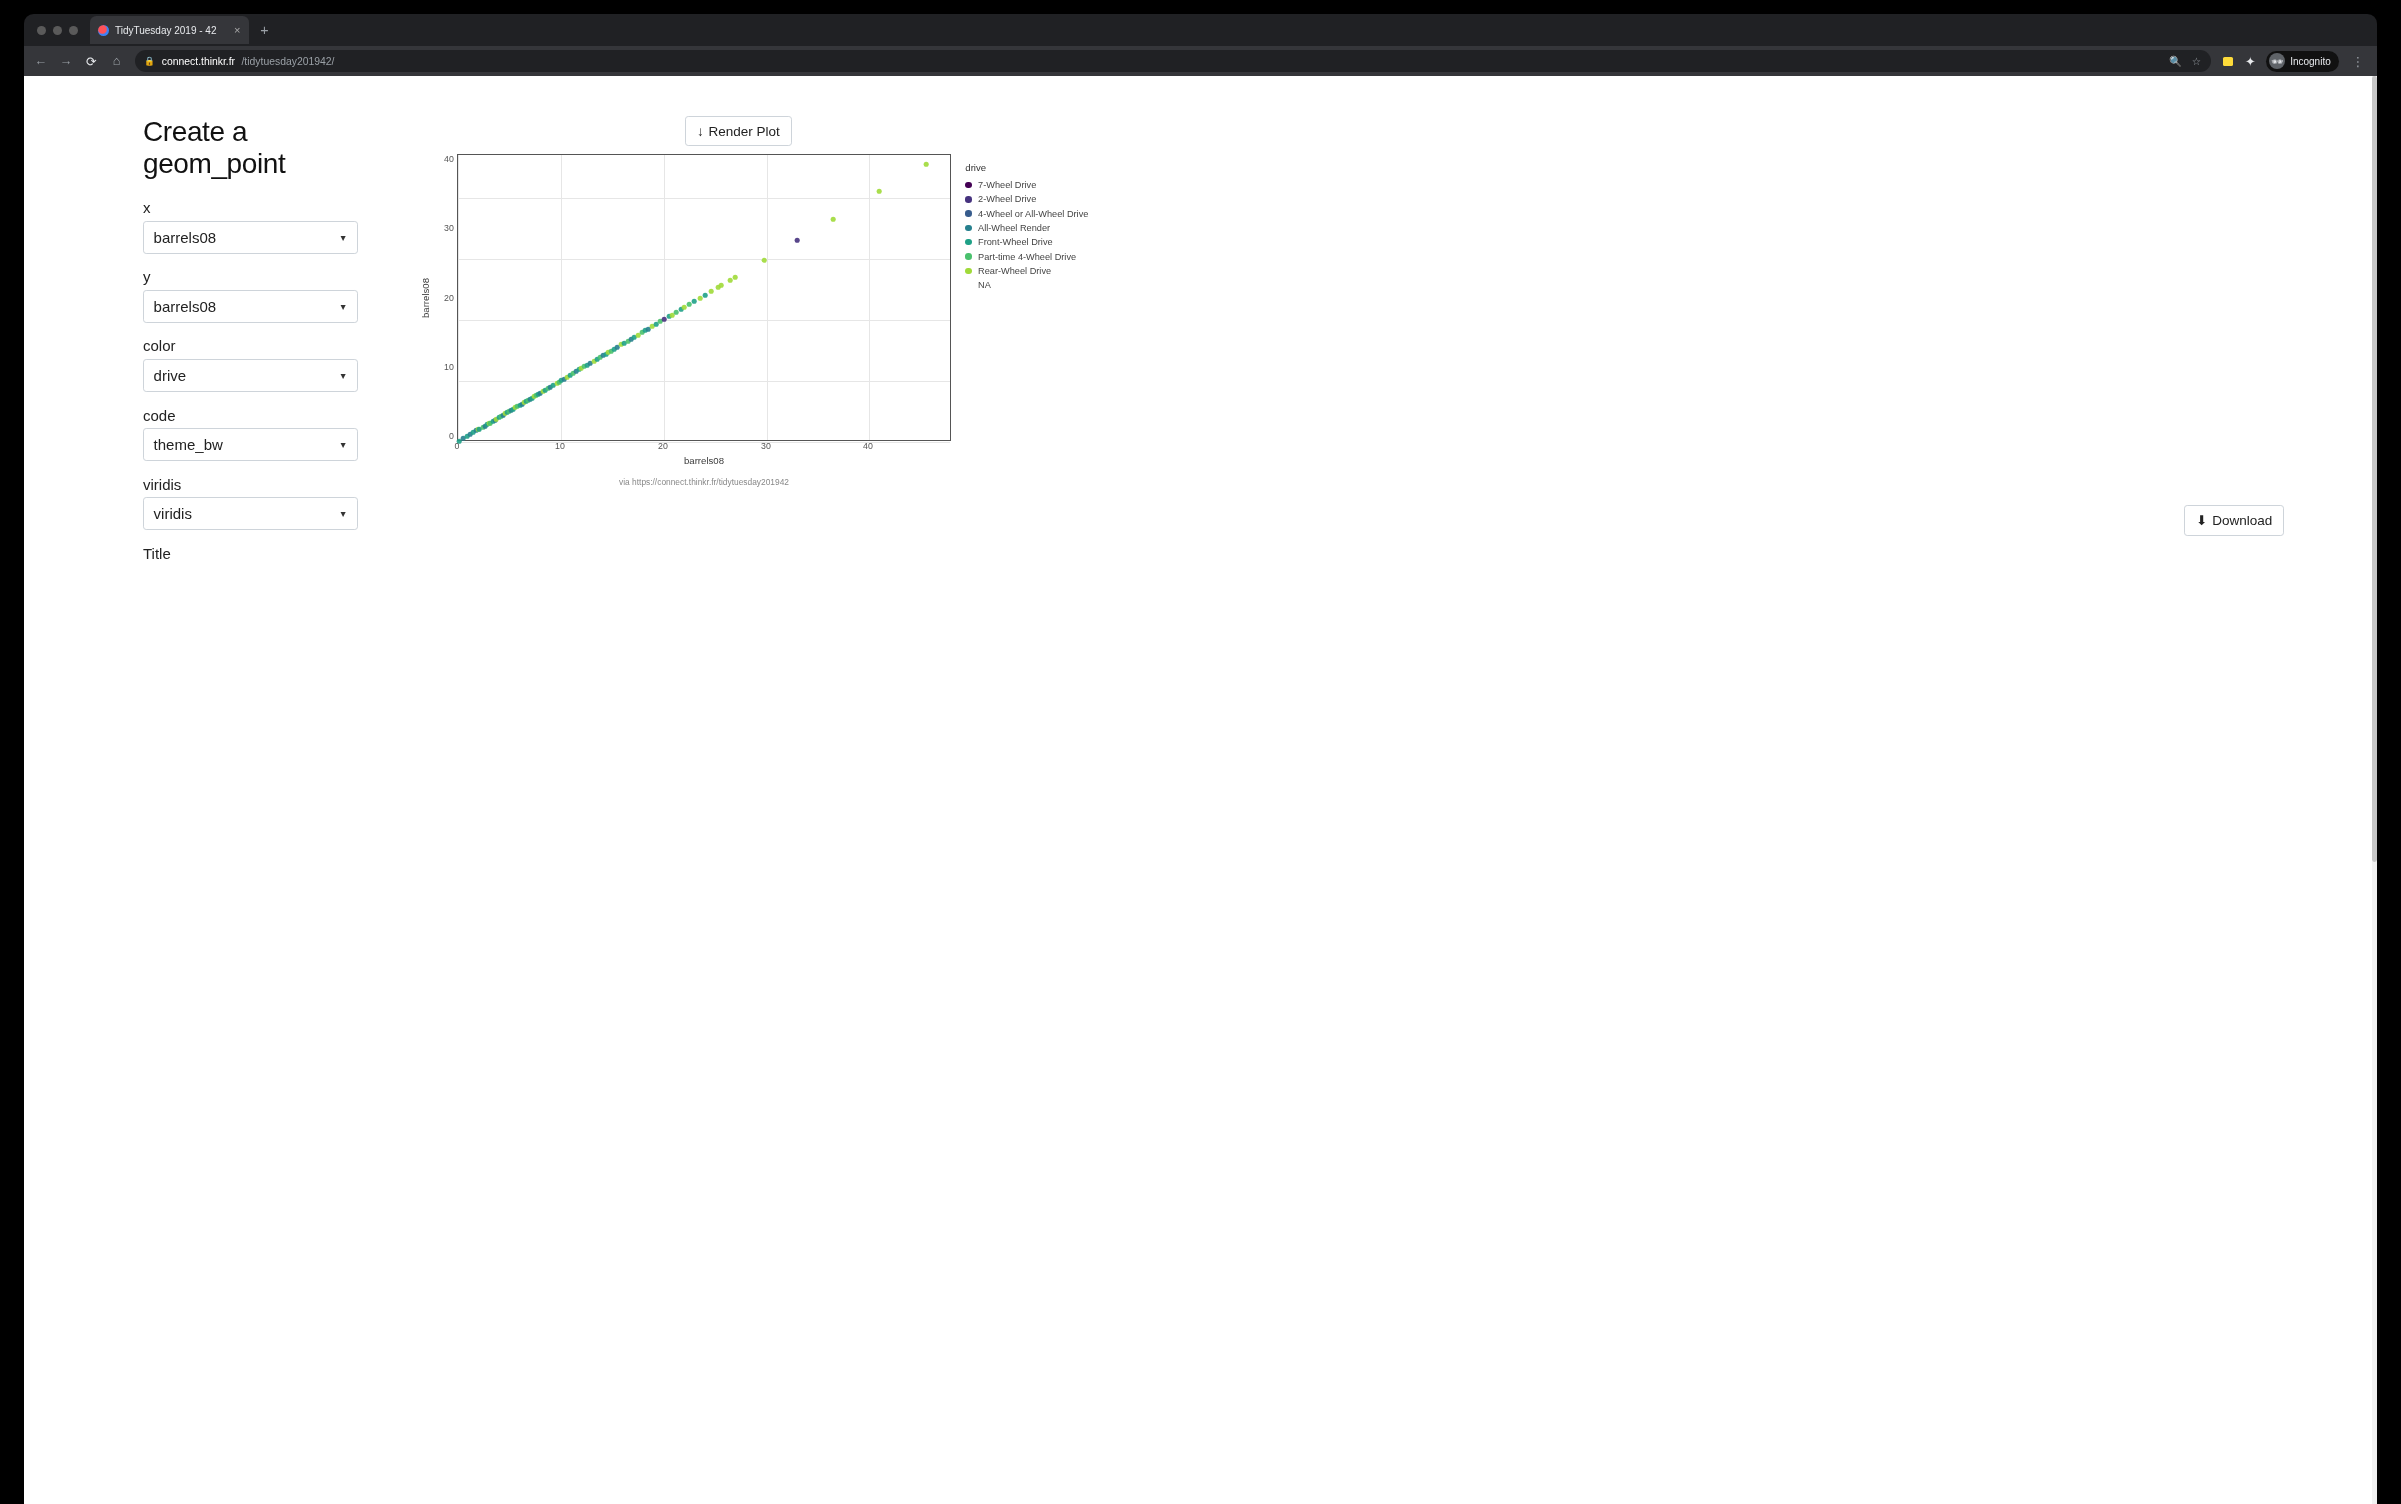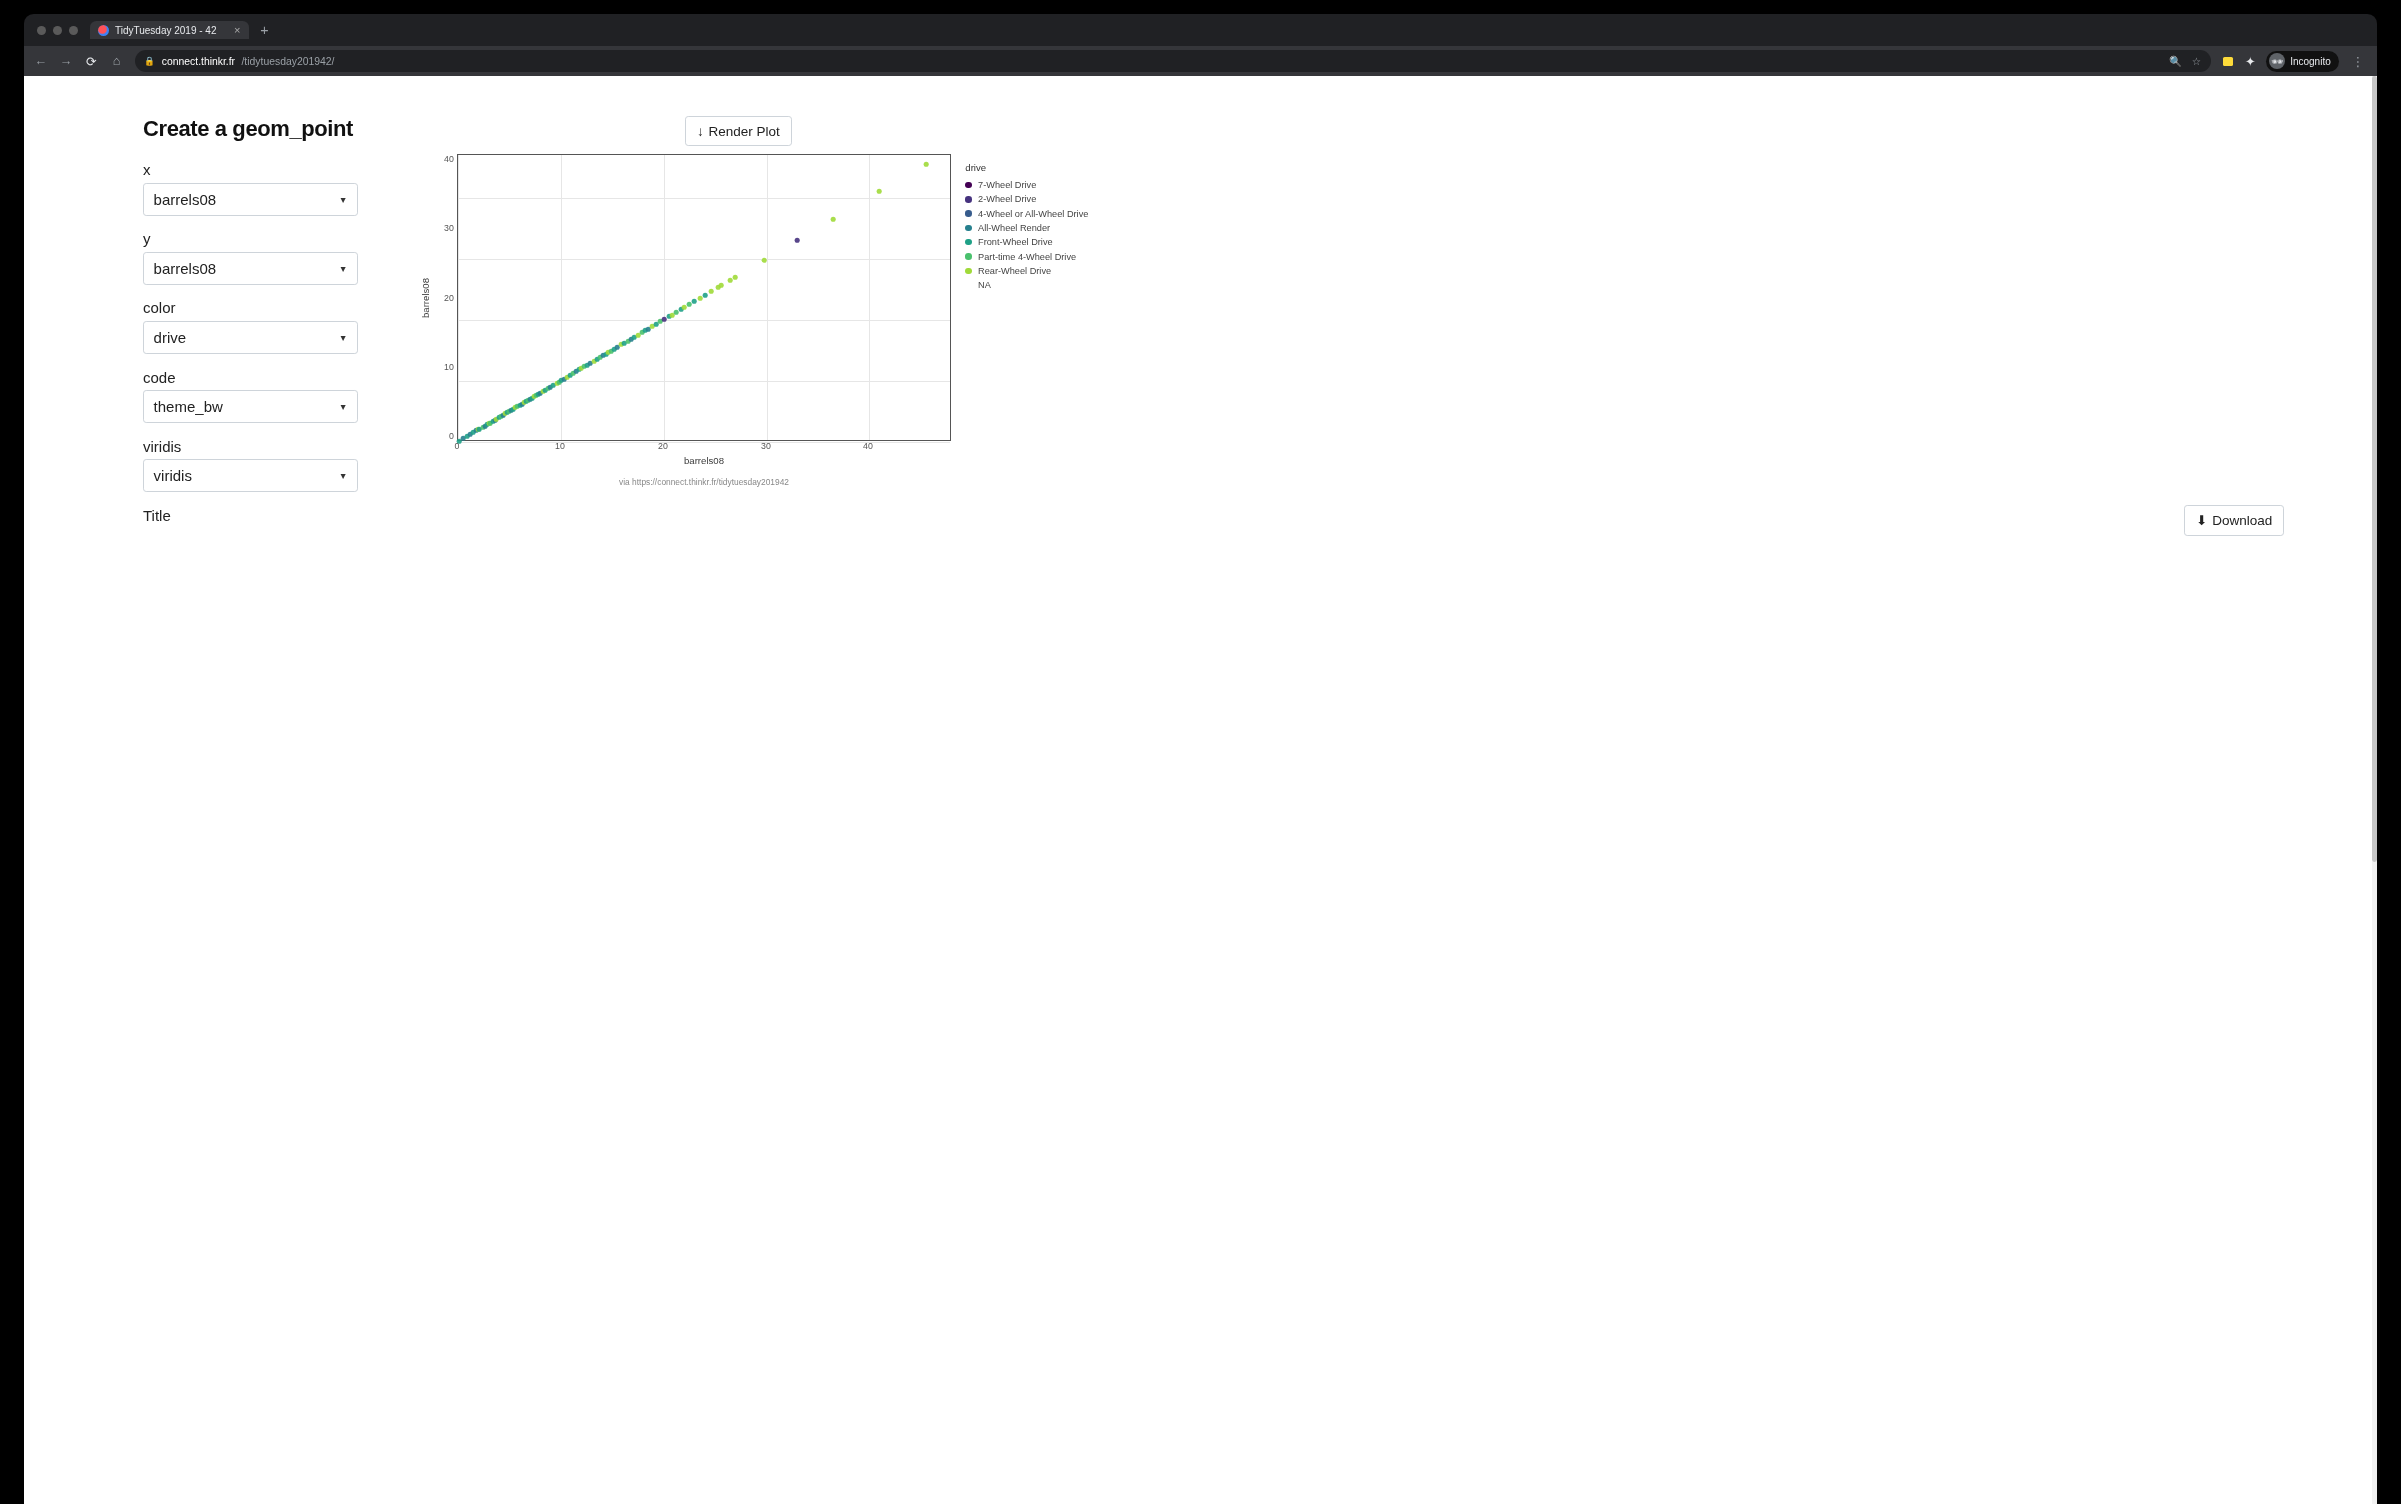--- a/index.html
+++ b/index.html
@@ -33,21 +33,21 @@
   }
   .mac-dots { display: flex; gap: 6.4px; padding: 0 4.8px; }
   .mac-dot {
     width: 9.6px; height: 9.6px; border-radius: 50%;
     background: #5a5a5a;
   }
   .tab {
     display: flex; align-items: center; gap: 6.4px;
     background: #35363a;
     color: #e8eaed;
-    height: 18px;
+    height: 28px;
     padding: 0 8px;
     border-radius: 6.4px 6.4px 0 0;
     font-size: 10px;
     min-width: 159px;
     position: relative;
   }
   .tab .favicon {
     width: 11px; height: 11px; border-radius: 50%;
     background: radial-gradient(circle at 40% 40%, #ff5158 0 40%, #3b82f6 55% 100%);
   }
@@ -134,21 +134,21 @@
     font-size: 16px; color: #111;
   }
   .content {
     display:flex;
     padding: 40px 88px 32px 119px;
     gap: 40px;
     align-items:flex-start;
   }
   .sidebar { width: 215px; flex: 0 0 215px; }
   .section-title {
-    font-size: 22px; font-weight: 700; color:#111; margin-bottom: 19px;
+    font-size: 28px; font-weight: 400; color:#111; margin-bottom: 19px;
     letter-spacing: -0.4px;
   }
   .field { margin-bottom: 14.3px; }
   .field-label { font-size: 15px; color:#222; margin-bottom: 4.8px; display:block; }
   .select {
     width: 100%; height: 33px;
     border: 0.8px solid #ced4da; border-radius: 3.2px;
     display:flex; align-items:center; justify-content:space-between;
     padding: 0 9.6px; background:#fff;
     font-size: 15px; color:#222;

